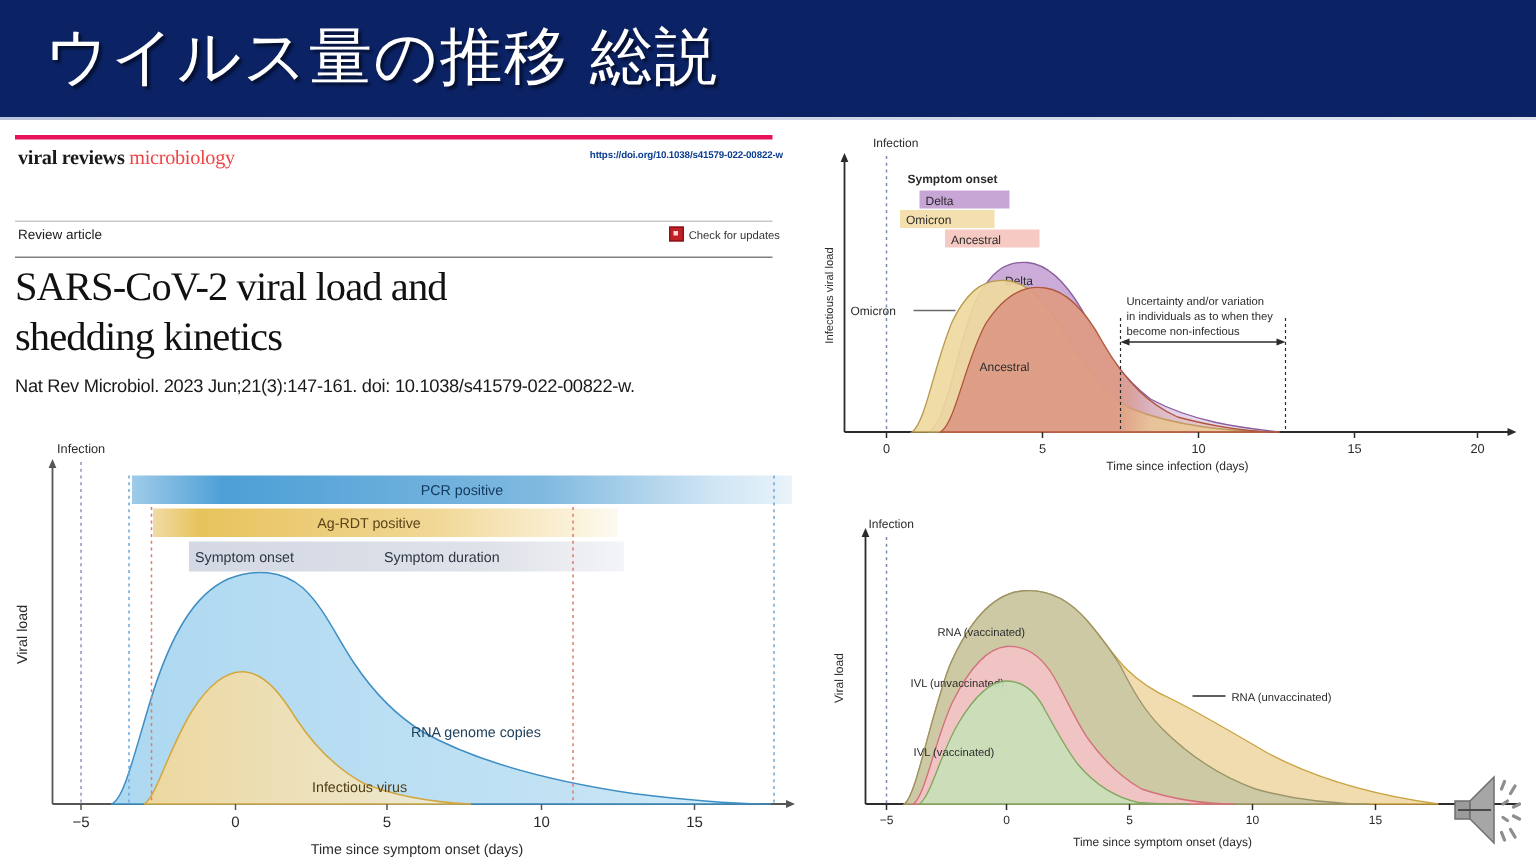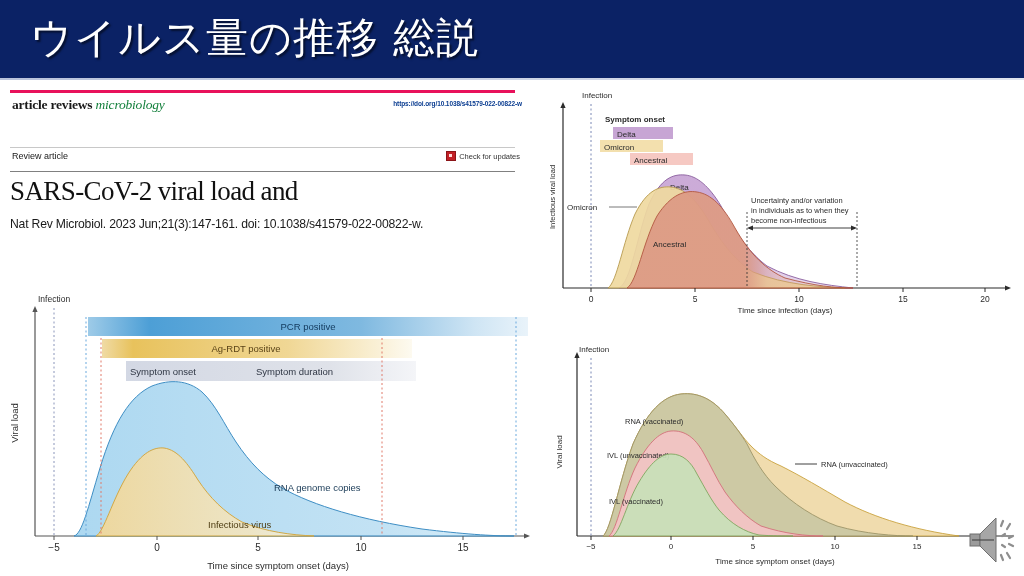--- a/index.html
+++ b/index.html
@@ -38,21 +38,21 @@
   .journal-row{
     position:relative;height:20px;
   }
   .journal-name{
     position:absolute;left:2px;top:0;
     font-size:13.5px;font-weight:bold;color:#1a1a1a;
     font-family:"Liberation Serif", serif;
     letter-spacing:-0.2px;
   }
   .journal-name .light{
-    font-weight:normal;color:#15803d;font-style:italic;
+    font-weight:normal;color:#ef4444;
   }
   .doi{
     position:absolute;right:0;top:3px;
     font-size:6.5px;color:#0b3d91;font-weight:bold;
     letter-spacing:-0.1px;
   }
   .grey-rule{
     width:505px;height:1px;background:#c8c8c8;margin-top:30px;
   }
   .review-row{
@@ -98,35 +98,36 @@
 <body>
 
 <div class="title-bar"></div>
 <div class="title-text">ウイルス量の推移 総説</div>
 <div class="title-underline"></div>
 
 <div class="paper">
   <div class="pink-rule"></div>
   <div class="journal-row">
     <div class="journal-name">
-      <span>article reviews</span><span class="light"> microbiology</span>
+      <span>viral reviews</span><span class="light"> microbiology</span>
     </div>
     <div class="doi">https://doi.org/10.1038/s41579-022-00822-w</div>
   </div>
   <div class="grey-rule"></div>
   <div class="review-row">
     <div class="review-label">Review article</div>
     <div class="check-updates">
       <span class="cfu-badge"></span>
       <span>Check for updates</span>
     </div>
   </div>
   <div class="grey-rule2"></div>
   <div class="paper-title">
     <div>SARS-CoV-2 viral load and</div>
+    <div>shedding kinetics</div>
   </div>
   <div class="citation">Nat Rev Microbiol. 2023 Jun;21(3):147-161. doi: 10.1038/s41579-022-00822-w.</div>
 </div>
 
 <div class="chart" style="left:545px;top:86px;">
   <svg width="479" height="230" viewBox="0 0 479 230">
     <defs>
       <linearGradient id="c1fadeA" x1="0" x2="1">
         <stop offset="0%" stop-color="#dd9b85" stop-opacity="0.95"></stop>
         <stop offset="52%" stop-color="#dd9b85" stop-opacity="0.95"></stop>

